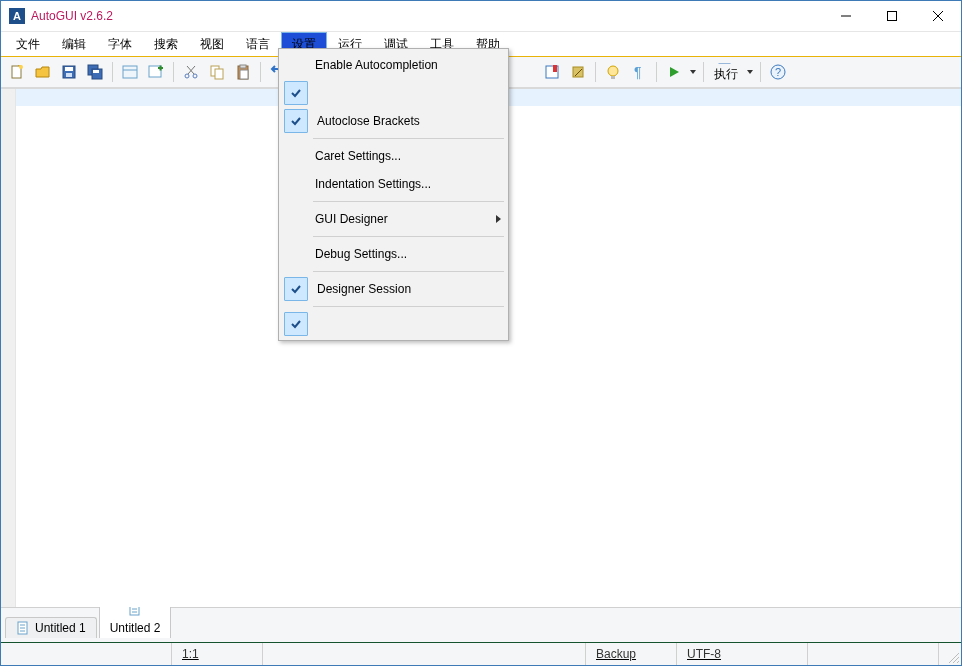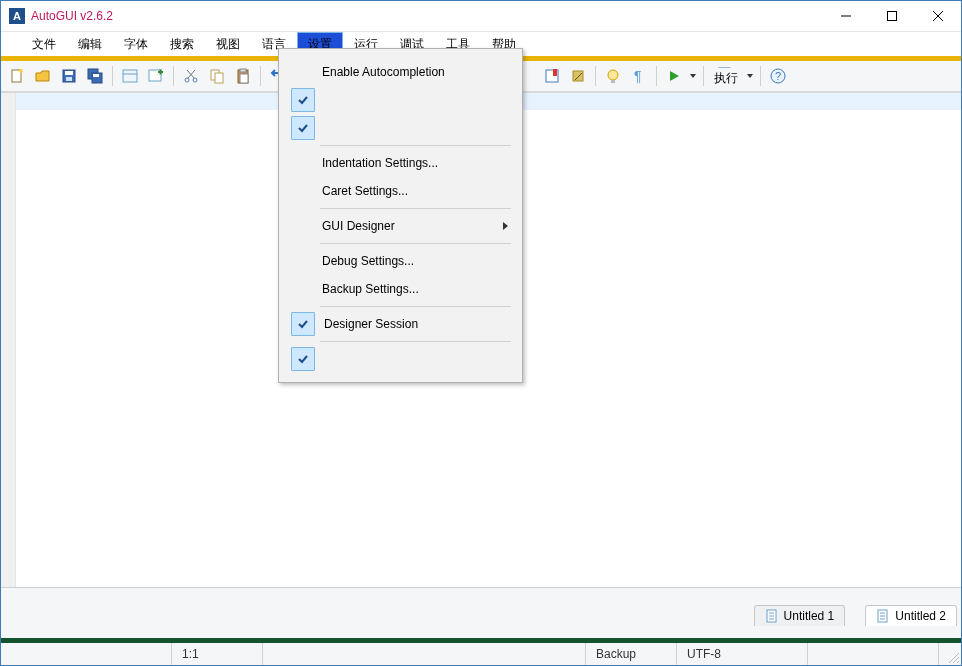--- a/index.html
+++ b/index.html
@@ -5,53 +5,53 @@
   html,body{margin:0;padding:0;height:100%;font-family:"Microsoft YaHei","Segoe UI",sans-serif;font-size:12px;color:#000;background:#fff;overflow:hidden;}
   .window{width:962px;height:666px;border:1px solid #3e7ab5;box-sizing:border-box;display:flex;flex-direction:column;background:#fff;}
   
   .titlebar{height:30px;background:#fff;display:flex;align-items:center;border-bottom:1px solid #e6e6e6;}
   .app-icon{width:16px;height:16px;margin:0 6px 0 8px;display:flex;align-items:center;justify-content:center;background:#1e4f8a;color:#fff;font-size:11px;font-weight:bold;}
   .title-text{flex:0 0 auto;color:#be185d;}
   .title-spacer{flex:1;}
   .win-btn{width:46px;height:30px;display:flex;align-items:center;justify-content:center;}
   .win-btn svg{stroke:#000;fill:none;}
   
-  .menubar{height:24px;background:#fff;display:flex;align-items:flex-end;padding:0 20px;border-bottom:5px solid #eab308;}
+  .menubar{height:24px;background:#fff;display:flex;align-items:flex-end;padding:0 4px;border-bottom:1px solid #eab308;}
   .menu-item{padding:0 11px;line-height:24px;color:#000;font-size:12px;}
   .menu-item.highlight{background:#1d4ed8;border:1px solid #7ab7e8;line-height:22px;padding:0 10px;}
   
   .toolbar{height:30px;background:#f5f6f7;border-bottom:1px solid #d9d9d9;display:flex;align-items:center;padding:0 4px;gap:2px;}
   .tb-btn{width:22px;height:22px;display:flex;align-items:center;justify-content:center;border:1px solid transparent;border-radius:2px;}
   .tb-btn.wide{width:auto;padding:0 4px;gap:2px;flex-direction:column;}
   .tb-sep{width:1px;height:20px;background:#d0d0d0;margin:0 3px;}
   .tb-drop{width:10px;display:flex;align-items:center;justify-content:center;}
   .tri-down{border-left:3px solid transparent;border-right:3px solid transparent;border-top:4px solid #333;}
   
   .editor-wrap{flex:1;display:flex;border-top:1px solid #d9d9d9;position:relative;min-height:0;}
   .gutter{width:14px;background:#f0f0f0;border-right:1px solid #e5e5e5;}
   .editor{flex:1;background:#fff;position:relative;}
   .current-line{position:absolute;left:0;right:0;top:0;height:17px;background:#e6f3ff;}
   
-  .dropdown{position:absolute;left:278px;top:48px;width:225px;background:#f2f2f2;border:1px solid #b0b0b0;box-shadow:2px 2px 4px rgba(0,0,0,0.25);z-index:50;padding:9px;}
+  .dropdown{position:absolute;left:278px;top:48px;width:225px;background:#f2f2f2;border:1px solid #b0b0b0;box-shadow:2px 2px 4px rgba(0,0,0,0.25);z-index:50;padding:2px;}
   .dd-item{display:flex;align-items:center;height:28px;position:relative;}
   .dd-check{width:28px;display:flex;align-items:center;justify-content:center;}
   .dd-check.on{background:#cde8ff;border:1px solid #7ab7e8;width:22px;height:22px;margin:0 3px;border-radius:1px;}
   .dd-check svg{stroke:#1e4f8a;stroke-width:2;fill:none;}
   .dd-label{flex:1;padding-left:6px;font-size:12px;}
   .dd-arrow{width:16px;display:flex;align-items:center;justify-content:center;}
   .dd-arrow .tri-right{border-top:4px solid transparent;border-bottom:4px solid transparent;border-left:5px solid #333;}
   .dd-sep{height:1px;background:#d0d0d0;margin:3px 2px 3px 32px;}
   
-  .doc-tabs{height:26px;background:#f5f6f7;border-top:1px solid #d0d0d0;display:flex;align-items:flex-end;padding:12px 4px;gap:20px;justify-content:flex-end;}
+  .doc-tabs{height:26px;background:#f5f6f7;border-top:1px solid #d0d0d0;display:flex;align-items:flex-end;padding:4px 4px;gap:2px;}
   .doc-tab{display:flex;align-items:center;gap:5px;padding:3px 10px;border:1px solid #c8c8c8;border-bottom:none;background:#fff;border-top-left-radius:3px;border-top-right-radius:3px;font-size:12px;}
-  .doc-tab.active{background:#fff;}
+  .doc-tab.active{background:#fff;flex-direction:column;}
   .doc-tab:not(.active){background:#eef0f2;}
   .doc-ic{width:14px;height:14px;}
   
-  .statusbar{height:22px;background:#f5f6f7;border-top:5px solid #14532d;display:flex;align-items:stretch;}
+  .statusbar{height:22px;background:#f5f6f7;border-top:1px solid #14532d;display:flex;align-items:stretch;text-decoration:underline;}
   .st-cell{border-right:1px solid #d0d0d0;padding:0 10px;line-height:22px;font-size:12px;color:#333;}
   .st-cell.flex{flex:0 0 150px;}
   .st-spacer{flex:1;border-right:1px solid #d0d0d0;}
   .st-grip{width:18px;display:flex;align-items:flex-end;justify-content:flex-end;padding:2px;}
 </style>
 </head>
 <body>
 
 <div class="window">
 
@@ -276,46 +276,43 @@
             <polyline points="2,6 5,9 10,3"></polyline>
           </svg>
         </div>
       </div>
       <div class="dd-item">
         <div class="dd-check on">
           <svg width="12" height="12">
             <polyline points="2,6 5,9 10,3"></polyline>
           </svg>
         </div>
-      </div>
-      <div class="dd-sep"></div>
+        <div class="dd-label">Autoclose Brackets</div>
+      </div>
+      <div class="dd-sep"></div>
+      <div class="dd-item">
+        <div class="dd-check"></div>
+        <div class="dd-label">Caret Settings...</div>
+      </div>
       <div class="dd-item">
         <div class="dd-check"></div>
         <div class="dd-label">Indentation Settings...</div>
-      </div>
-      <div class="dd-item">
-        <div class="dd-check"></div>
-        <div class="dd-label">Caret Settings...</div>
       </div>
       <div class="dd-sep"></div>
       <div class="dd-item">
         <div class="dd-check"></div>
         <div class="dd-label">GUI Designer</div>
         <div class="dd-arrow">
           <div class="tri-right"></div>
         </div>
       </div>
       <div class="dd-sep"></div>
       <div class="dd-item">
         <div class="dd-check"></div>
         <div class="dd-label">Debug Settings...</div>
-      </div>
-      <div class="dd-item">
-        <div class="dd-check"></div>
-        <div class="dd-label">Backup Settings...</div>
       </div>
       <div class="dd-sep"></div>
       <div class="dd-item">
         <div class="dd-check on">
           <svg width="12" height="12">
             <polyline points="2,6 5,9 10,3"></polyline>
           </svg>
         </div>
         <div class="dd-label">Designer Session</div>
       </div>

